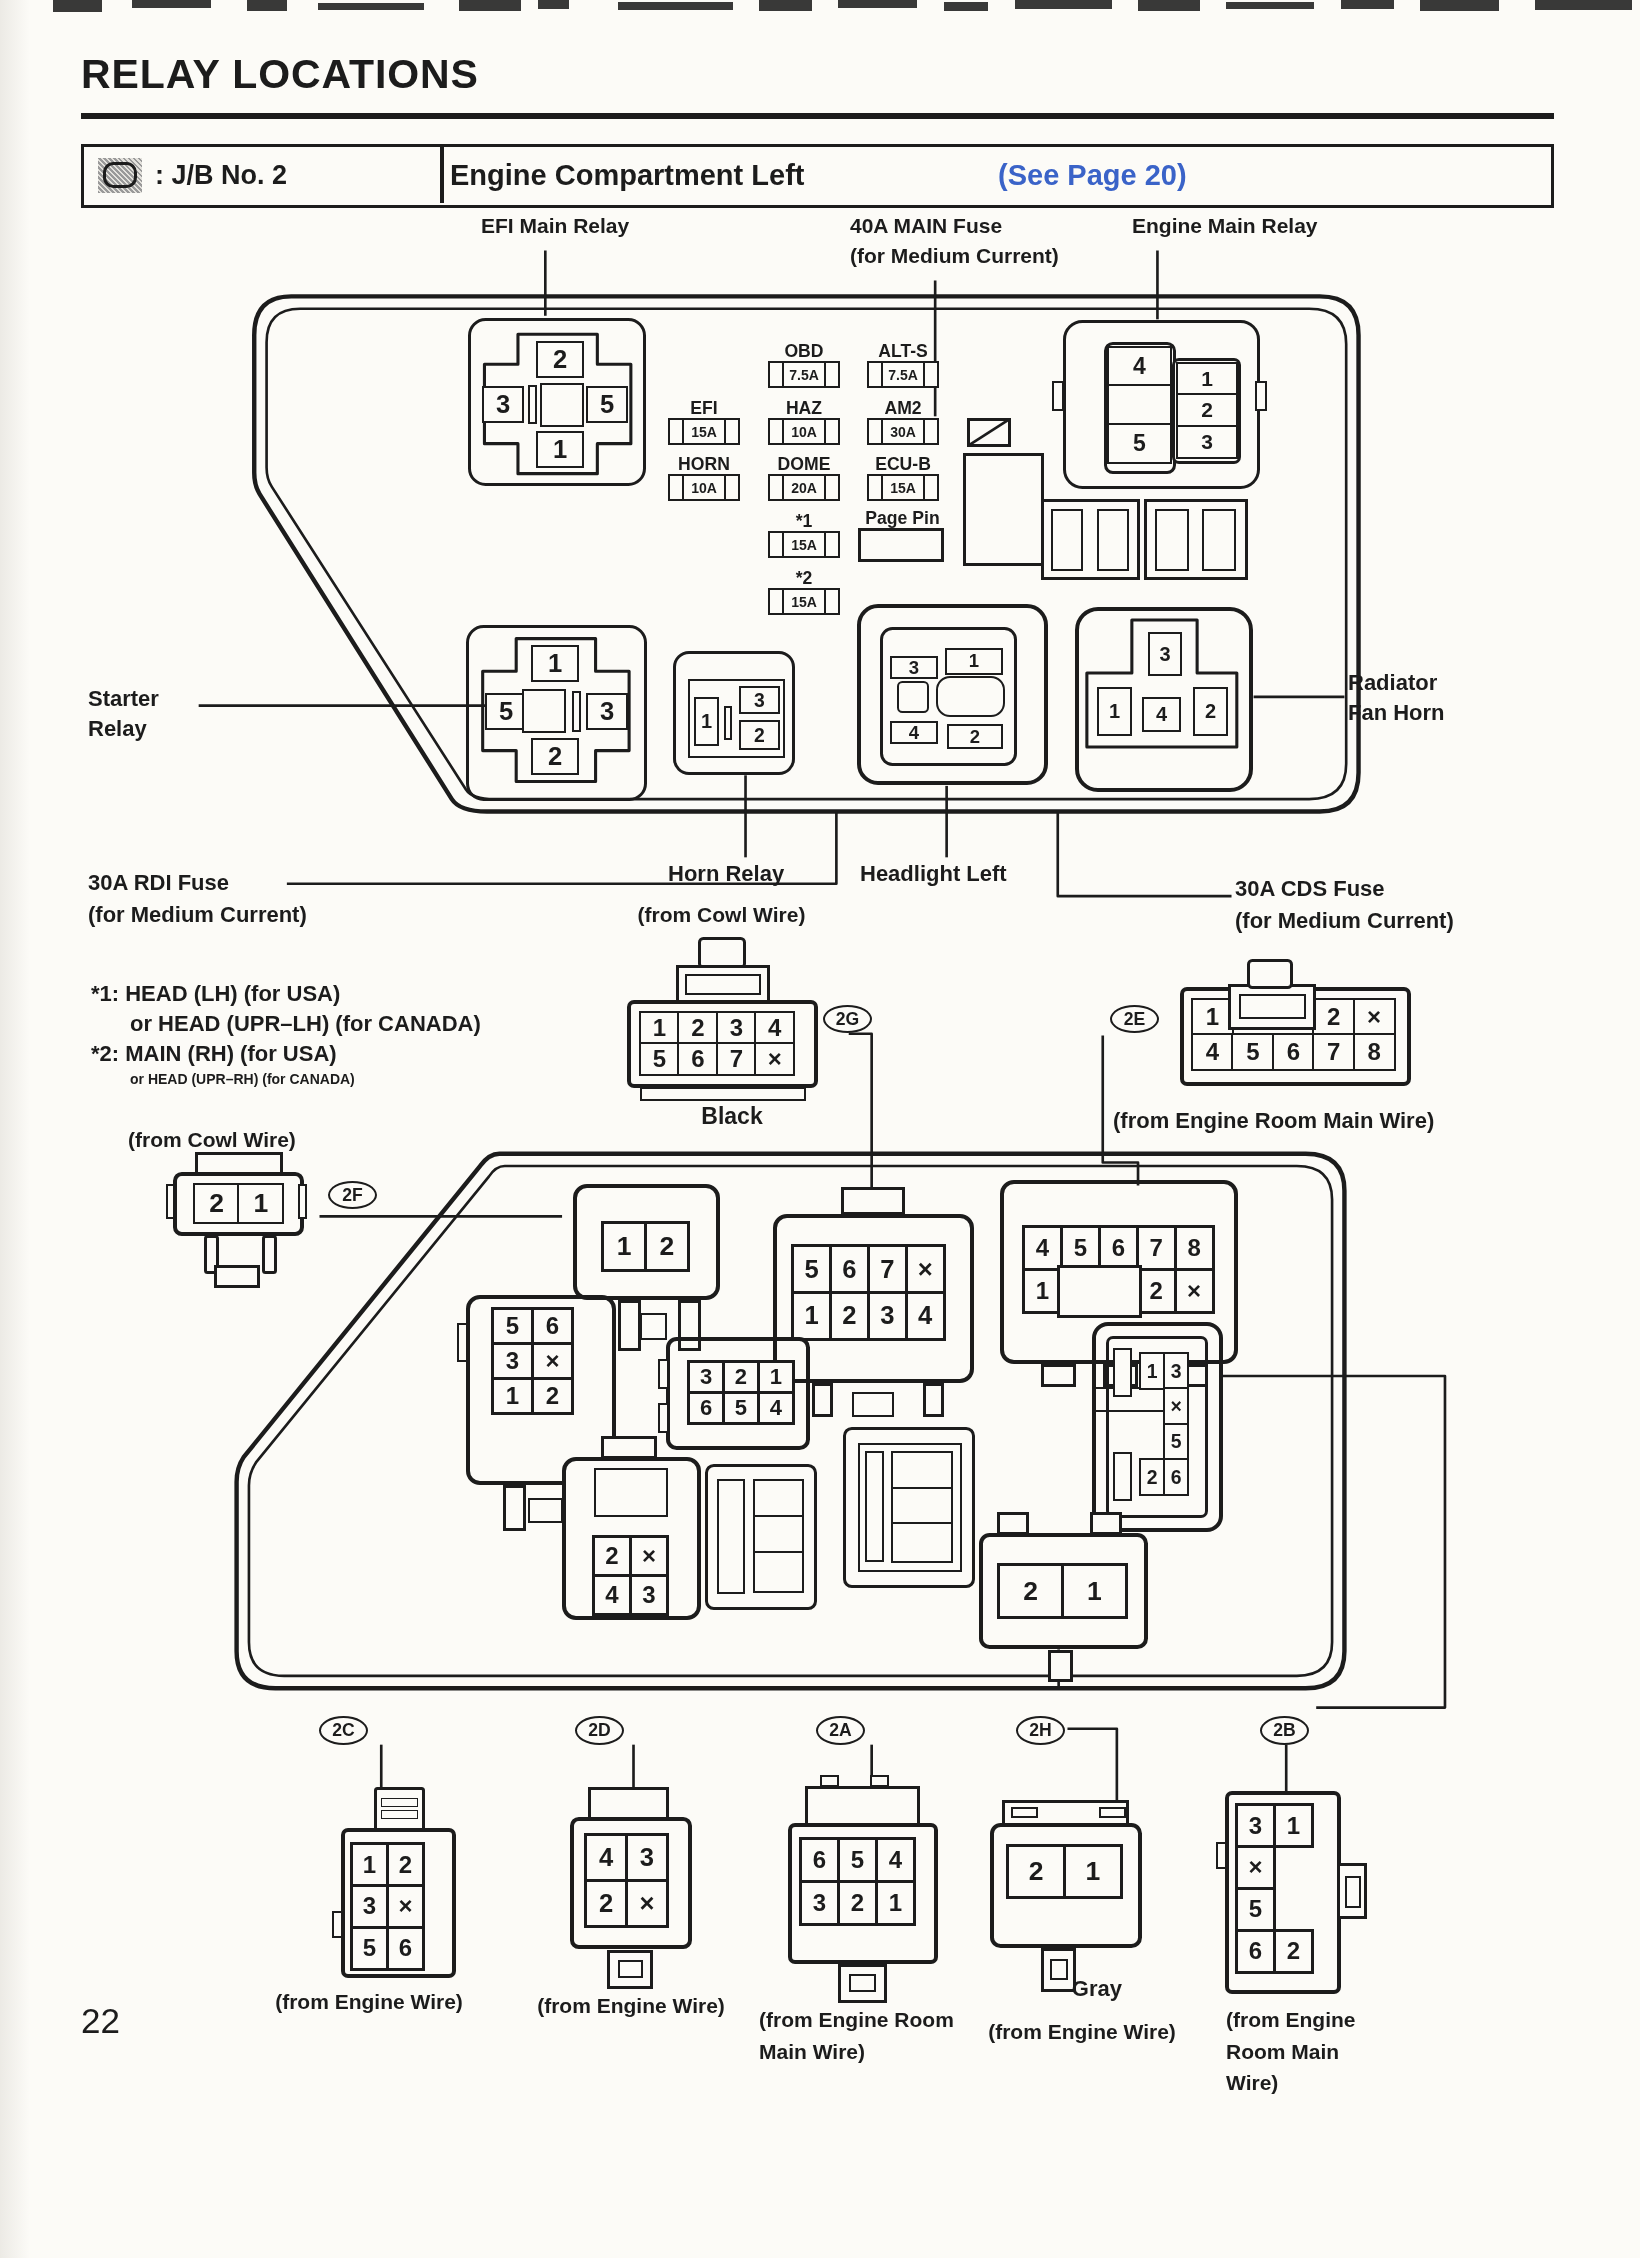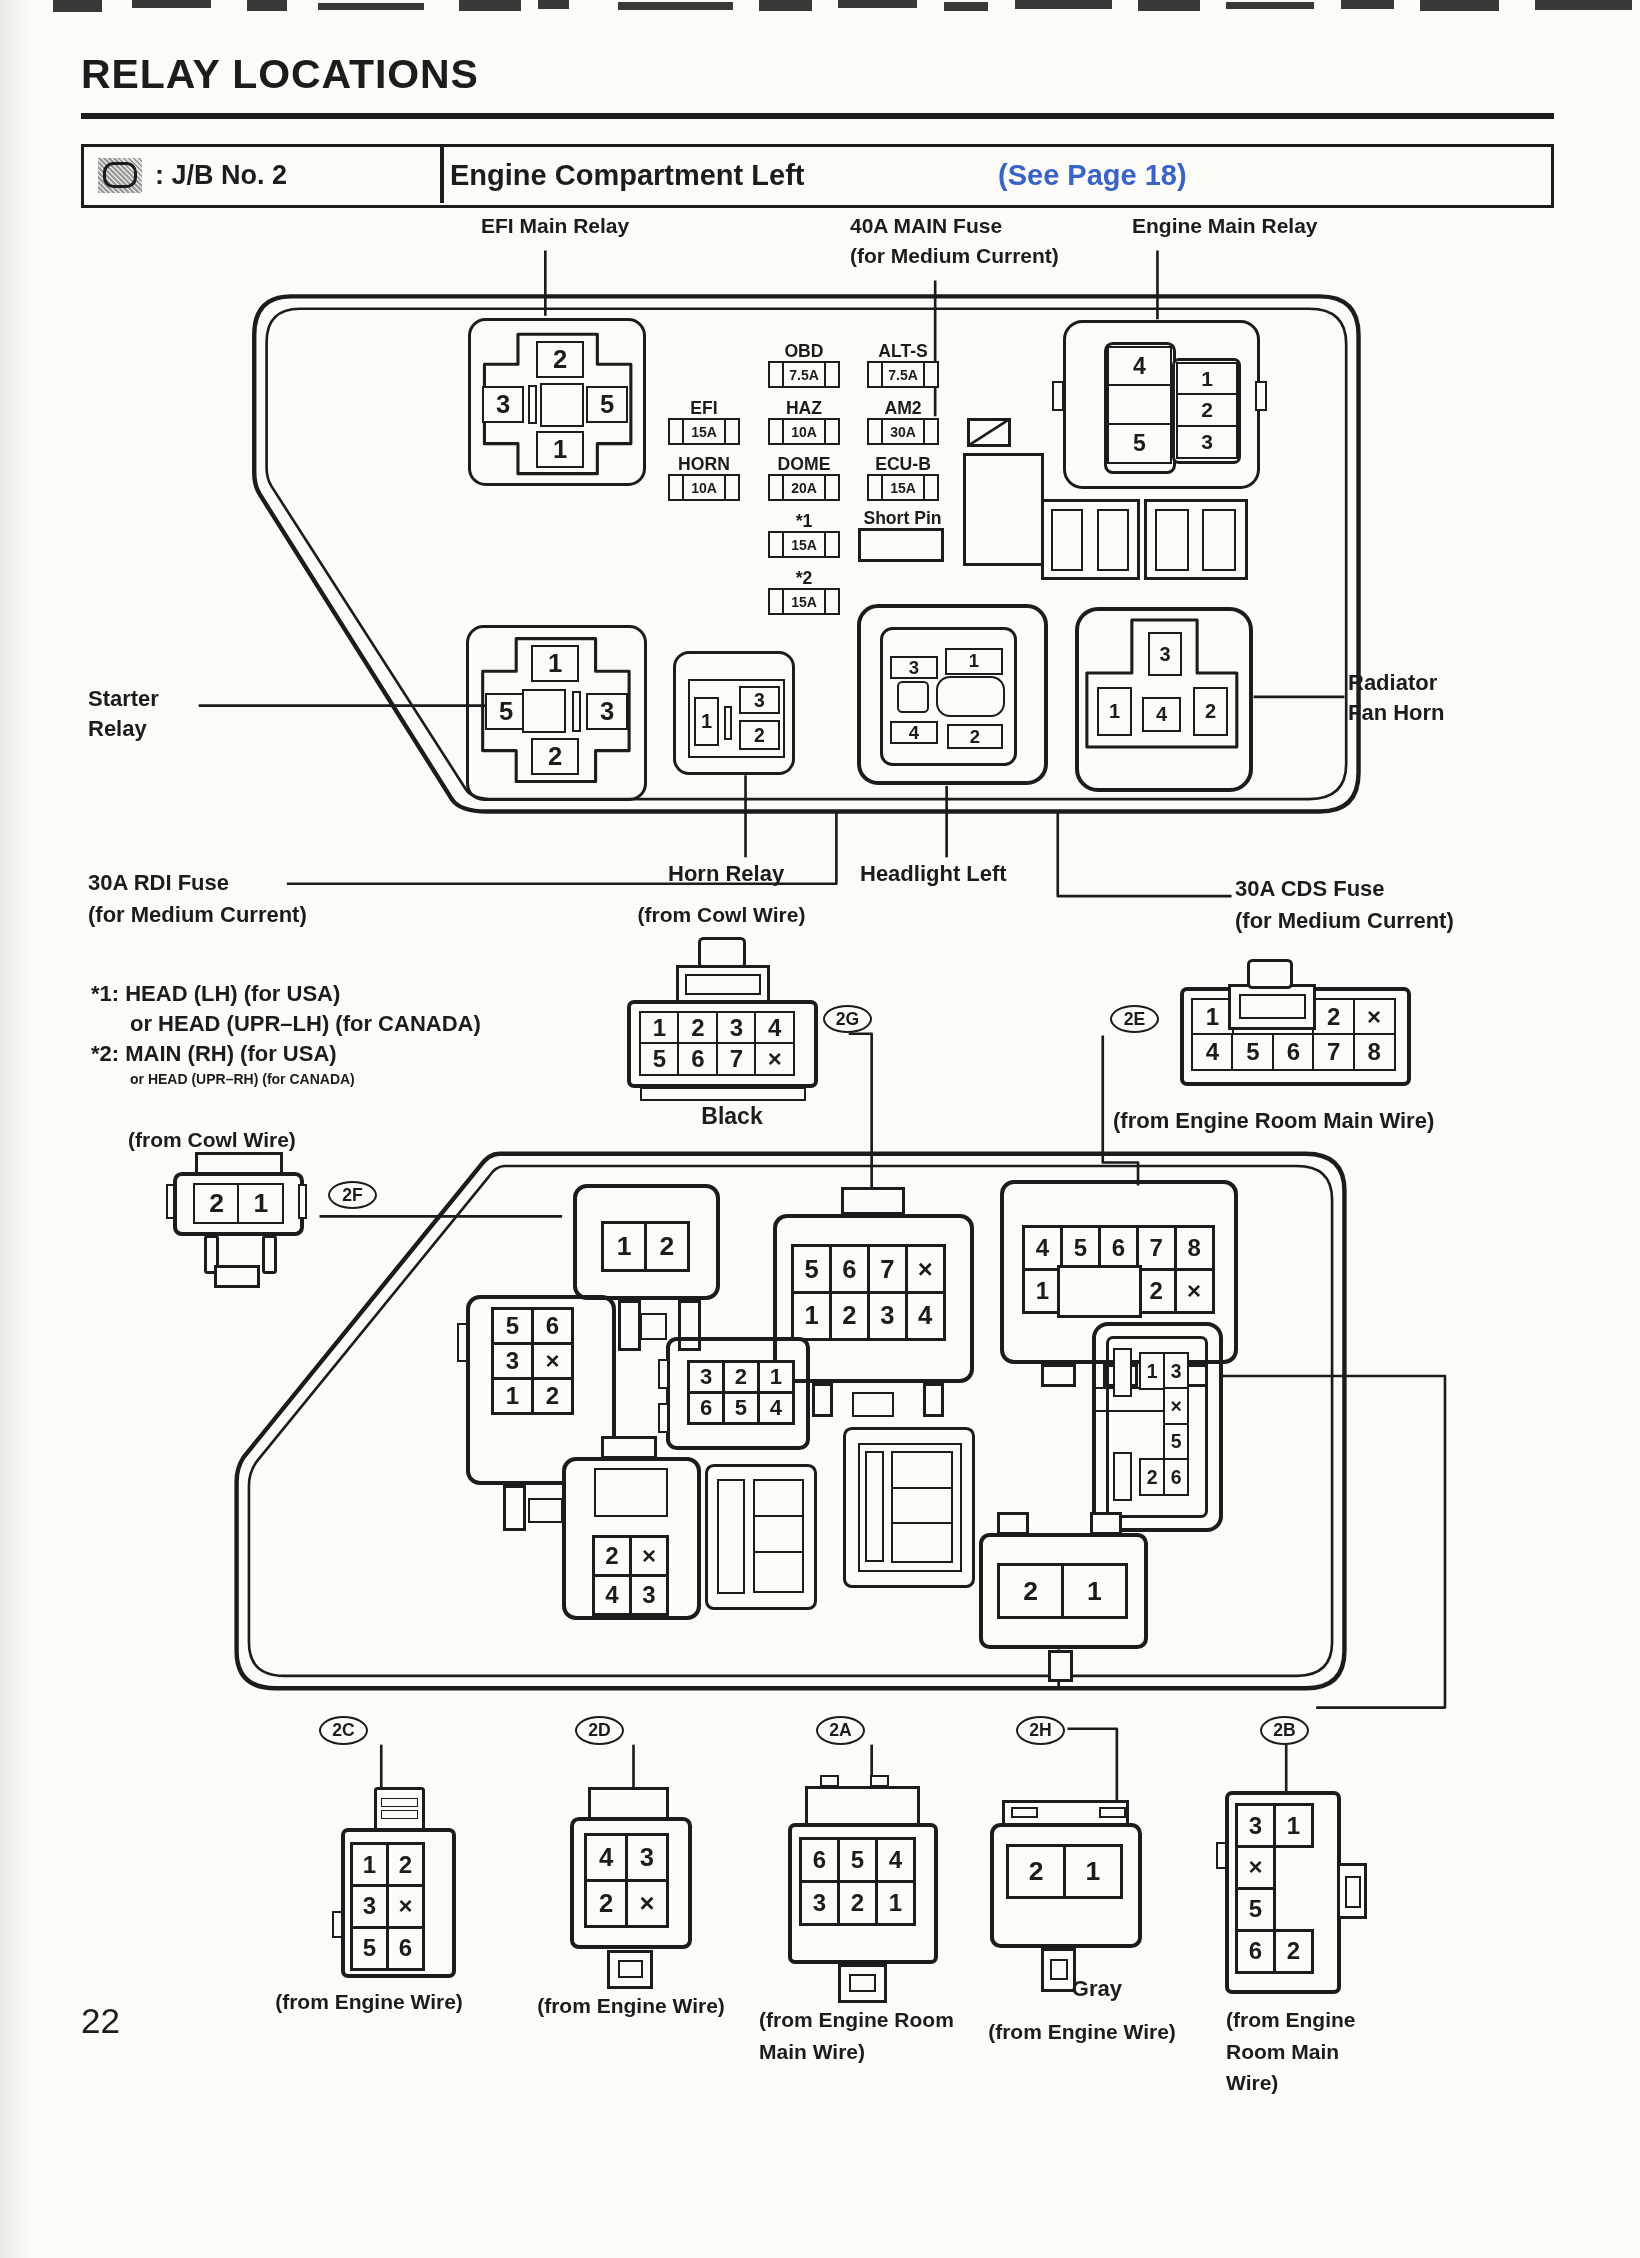--- a/index.html
+++ b/index.html
@@ -55,21 +55,21 @@
   <div class="lbl" style="left:81px;top:51px;font-size:41px;letter-spacing:0.9px">RELAY LOCATIONS</div>
   <div class="abs fill" style="left:81px;top:113px;width:1473px;height:6.2px"></div>
 
   <div class="abs" style="left:81px;top:144px;width:1473px;height:64px;border:3.5px solid var(--ink)">
     <div class="abs" style="left:356px;top:0;width:3.5px;height:56px;background:var(--ink)"></div>
     <div class="abs" style="left:14px;top:10.6px;width:44px;height:35px;background:repeating-linear-gradient(45deg,#9a9a9a 0 1.8px,#e4e2dd 1.8px 3.5px)">
       <div class="abs" style="left:5.3px;top:4.4px;right:5.3px;bottom:4.4px;border:3.5px solid var(--ink);border-radius:10.6px"></div>
     </div>
     <div class="lbl" style="left:71px;top:13.2px;font-size:27px">: J/B No. 2</div>
     <div class="lbl" style="left:366px;top:11.5px;font-size:29px">Engine Compartment Left</div>
-    <div class="lbl" style="left:914px;top:11.5px;font-size:29px;color:#3a63c8">(See Page 18)</div>
+    <div class="lbl" style="left:914px;top:11.5px;font-size:29px;color:#3a63c8">(See Page 20)</div>
   </div>
 
   <svg class="overlay" width="1641" height="2258" viewBox="0 0 1860 2560">
     <g stroke="#1c1c1c" fill="none" stroke-linejoin="round" stroke-linecap="butt">
 
       <path stroke-width="5" d="M 330,336 H 1496 Q 1540,336 1540,380 V 876 Q 1540,920 1496,920 H 552 Q 521,920 512,906 L 294,560 Q 288,550 288,536 V 380 Q 288,336 330,336 Z"></path>
       <path stroke-width="3" d="M 340,350 H 1484 Q 1526,350 1526,390 V 866 Q 1526,906 1484,906 H 560 Q 535,906 528,895 L 308,552 Q 302,543 302,530 V 388 Q 302,350 340,350 Z"></path>
 
       <path stroke-width="5" d="M 566,1308 H 1480 Q 1524,1308 1524,1350 V 1872 Q 1524,1914 1480,1914 H 312 Q 268,1914 268,1872 V 1680 Q 268,1664 276,1652 L 544,1322 Q 554,1308 566,1308 Z"></path>
       <path stroke-width="3" d="M 572,1322 H 1470 Q 1510,1322 1510,1360 V 1862 Q 1510,1900 1470,1900 H 322 Q 282,1900 282,1862 V 1684 Q 282,1670 290,1658 L 554,1334 Q 562,1322 572,1322 Z"></path>
@@ -189,21 +189,21 @@
       </div>
     </div>
   <div class="fuse" style="left:768px;top:569px">
       <div class="fname">*2</div>
       <div class="fbox">
         <div class="fcell"></div>
         <div class="famp">15A</div>
         <div class="fcell" style="border-right:none"></div>
       </div>
     </div>
-  <div class="lbl" style="left:845px;top:508px;width:115px;text-align:center;font-size:17.6px">Short Pin</div>
+  <div class="lbl" style="left:845px;top:508px;width:115px;text-align:center;font-size:17.6px">Page Pin</div>
   <div class="bx" style="left:858px;top:528px;width:86px;height:34px;border-width:3.1px"></div>
 
   <div class="bx" style="left:967px;top:418px;width:44px;height:29px;border-width:3.1px;background:transparent"></div>
   <div class="bx" style="left:963px;top:453px;width:81px;height:113px;border-width:3.1px;background:transparent"></div>
 
   <div class="rc" style="left:1063px;top:320px;width:197px;height:169px;border-radius:19.4px"></div>
   <div class="bx" style="left:1052px;top:381px;width:12.4px;height:30px"></div>
   <div class="bx" style="left:1255px;top:381px;width:12.4px;height:30px"></div>
   <div class="rc" style="left:1104px;top:342px;width:72px;height:132px;border-radius:8.8px;background:var(--paper)"></div>
   <div class="pin-grid" style="left:1107px;top:346px;--cw:65px;--ch:41px;--fs:23px">

